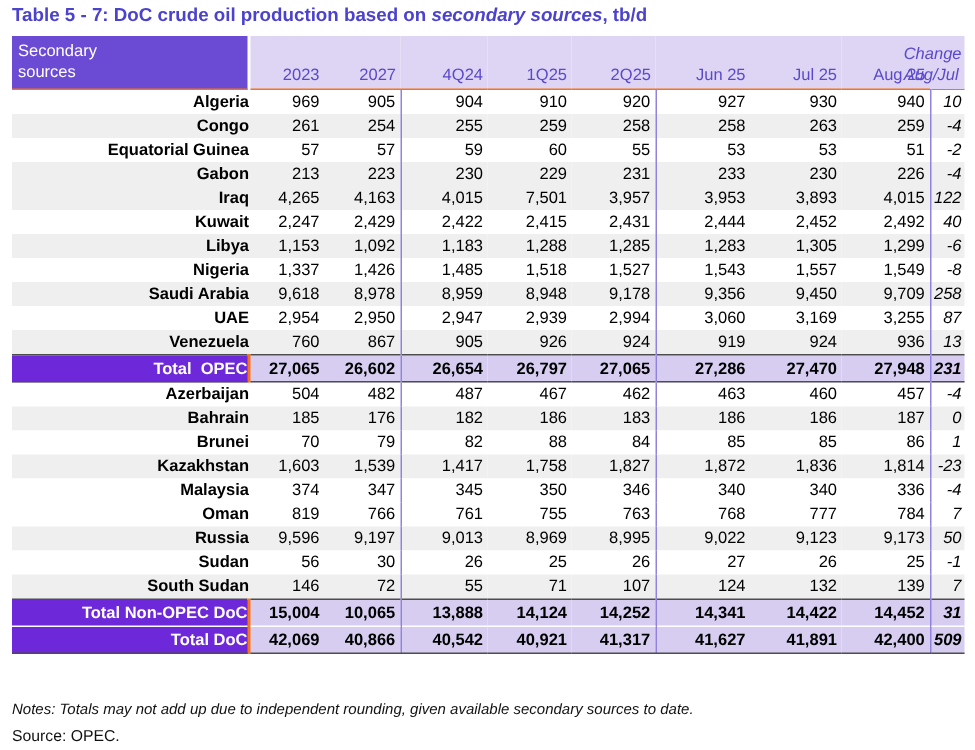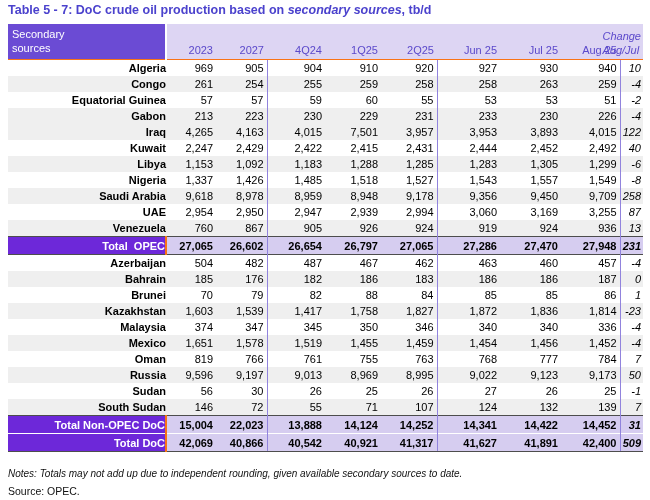--- a/index.html
+++ b/index.html
@@ -281,32 +281,20 @@
         <td class="val c0">374</td>
         <td class="val c1">347</td>
         <td class="val c2">345</td>
         <td class="val c3">350</td>
         <td class="val c4">346</td>
         <td class="val c5">340</td>
         <td class="val c6">340</td>
         <td class="val c7">336</td>
         <td class="change">-4</td>
       </tr>
-      <tr class="data stripe">
-        <td class="label">Mexico</td>
-        <td class="val c0">1,651</td>
-        <td class="val c1">1,578</td>
-        <td class="val c2">1,519</td>
-        <td class="val c3">1,455</td>
-        <td class="val c4">1,459</td>
-        <td class="val c5">1,454</td>
-        <td class="val c6">1,456</td>
-        <td class="val c7">1,452</td>
-        <td class="change">-4</td>
-      </tr>
       <tr class="data">
         <td class="label">Oman</td>
         <td class="val c0">819</td>
         <td class="val c1">766</td>
         <td class="val c2">761</td>
         <td class="val c3">755</td>
         <td class="val c4">763</td>
         <td class="val c5">768</td>
         <td class="val c6">777</td>
         <td class="val c7">784</td>
@@ -344,21 +332,21 @@
         <td class="val c3">71</td>
         <td class="val c4">107</td>
         <td class="val c5">124</td>
         <td class="val c6">132</td>
         <td class="val c7">139</td>
         <td class="change">7</td>
       </tr>
       <tr class="total">
         <td class="label">Total Non-OPEC DoC</td>
         <td class="val c0">15,004</td>
-        <td class="val c1">22,023</td>
+        <td class="val c1">10,065</td>
         <td class="val c2">13,888</td>
         <td class="val c3">14,124</td>
         <td class="val c4">14,252</td>
         <td class="val c5">14,341</td>
         <td class="val c6">14,422</td>
         <td class="val c7">14,452</td>
         <td class="change">31</td>
       </tr>
       <tr class="total">
         <td class="label">Total DoC</td>

